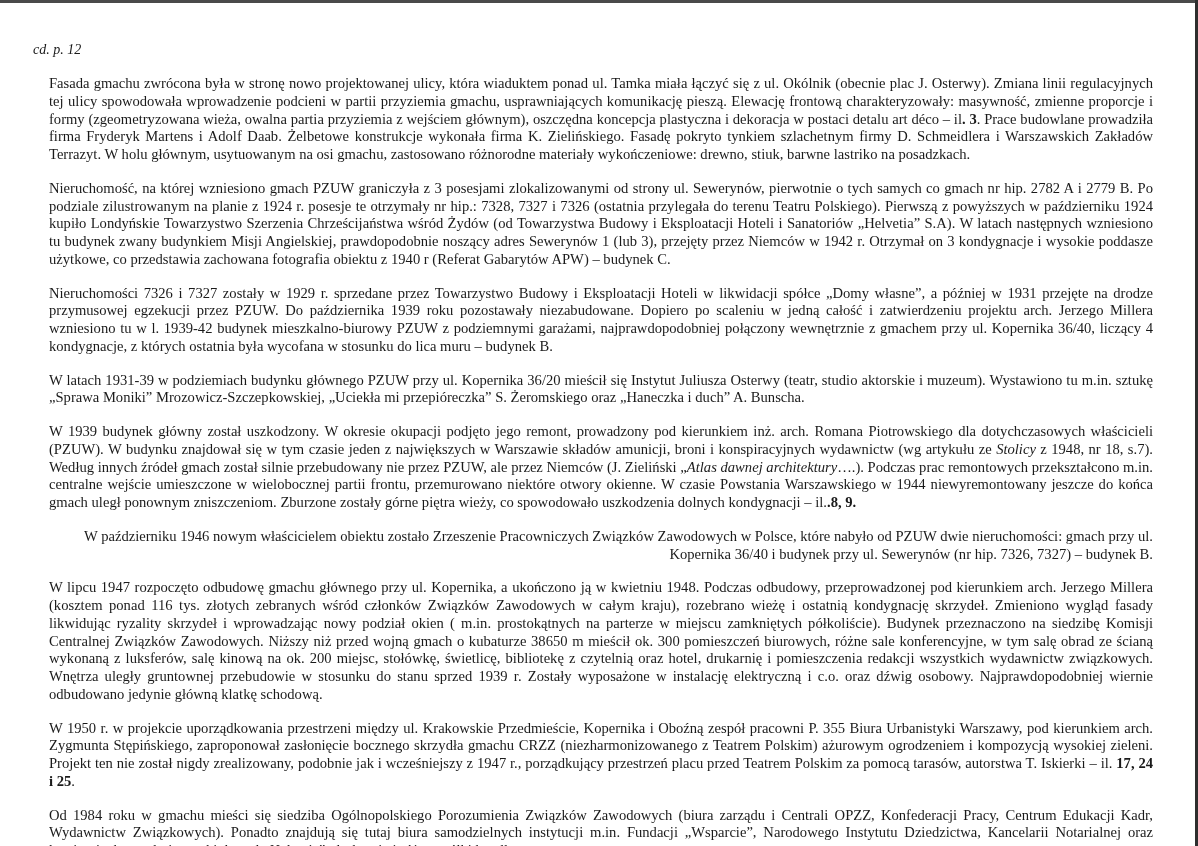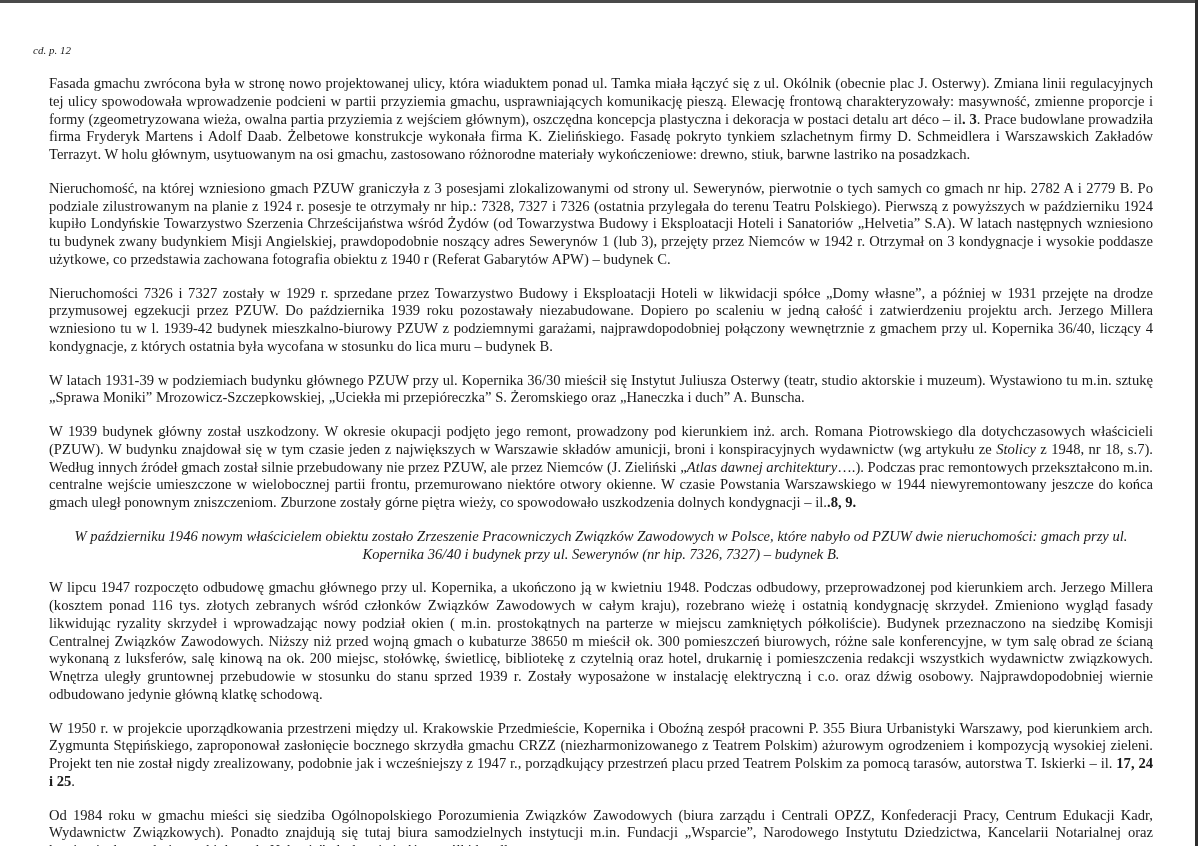--- a/index.html
+++ b/index.html
@@ -16,38 +16,38 @@
     }
     .scan-right {
       position: absolute; right: 0; top: 0; width: 3px; height: 846px;
       background: #2e2e2e;
     }
     .page {
       position: absolute; left: 33px; top: 41px; width: 1136px;
       font-size: 14.6px; line-height: 17.75px;
     }
     .header {
-      font-style: italic; font-size: 11px; margin: 0 0 0 0; line-height: 18px;
+      font-style: italic; font-size: 14px; margin: 0 0 0 0; line-height: 18px;
     }
     .para { margin: 16px; text-align: justify; }
-    .para.left { text-align: center; font-style: italic; }
+    .para.left { text-align: right; }
     b { font-weight: bold; }
     i { }
   </style>
 </head>
 <body>
 
 <div class="scan-top"></div>
 <div class="scan-right"></div>
 
 <div class="page">
   <div class="header">cd. p. 12</div>
 
   <p class="para"><span>Fasada gmachu zwrócona była w stronę nowo projektowanej ulicy, która wiaduktem ponad ul. Tamka miała łączyć się z ul. Okólnik (obecnie plac J. Osterwy). Zmiana linii regulacyjnych tej ulicy spowodowała wprowadzenie podcieni w partii przyziemia gmachu, usprawniających komunikację pieszą. Elewację frontową charakteryzowały: masywność, zmienne proporcje i formy (zgeometryzowana wieża, owalna partia przyziemia z wejściem głównym), oszczędna koncepcja plastyczna i dekoracja w postaci detalu art déco – il</span><b>. 3</b><span>.  Prace budowlane prowadziła firma Fryderyk Martens i Adolf Daab. Żelbetowe konstrukcje wykonała firma K. Zielińskiego. Fasadę pokryto tynkiem szlachetnym firmy D. Schmeidlera i Warszawskich Zakładów Terrazyt. W holu głównym, usytuowanym na osi gmachu, zastosowano różnorodne materiały wykończeniowe: drewno, stiuk, barwne lastriko na posadzkach.</span></p>
   <p class="para"><span>Nieruchomość, na której wzniesiono gmach PZUW graniczyła z 3 posesjami zlokalizowanymi od strony ul. Sewerynów, pierwotnie o tych samych co gmach nr hip. 2782 A i 2779 B. Po podziale zilustrowanym na planie z 1924 r. posesje te otrzymały nr hip.: 7328, 7327 i 7326 (ostatnia przylegała do terenu Teatru Polskiego). Pierwszą z powyższych w październiku 1924 kupiło Londyńskie Towarzystwo Szerzenia Chrześcijaństwa wśród Żydów (od Towarzystwa Budowy i Eksploatacji Hoteli i Sanatoriów „Helvetia” S.A). W latach następnych wzniesiono tu budynek zwany budynkiem Misji Angielskiej, prawdopodobnie noszący adres Sewerynów 1 (lub 3), przejęty przez Niemców w 1942 r. Otrzymał on 3 kondygnacje i wysokie poddasze użytkowe, co przedstawia zachowana fotografia obiektu z 1940 r (Referat Gabarytów APW) – budynek C.</span></p>
   <p class="para"><span>Nieruchomości 7326 i 7327 zostały w 1929 r. sprzedane przez Towarzystwo Budowy i Eksploatacji Hoteli w likwidacji spółce „Domy własne”, a później w 1931 przejęte na drodze przymusowej egzekucji przez PZUW. Do października 1939 roku pozostawały niezabudowane. Dopiero po scaleniu w jedną całość i zatwierdzeniu projektu arch. Jerzego Millera wzniesiono tu w l. 1939-42 budynek mieszkalno-biurowy PZUW z podziemnymi garażami, najprawdopodobniej połączony wewnętrznie z gmachem przy ul. Kopernika 36/40, liczący 4 kondygnacje, z których ostatnia była wycofana w stosunku do lica muru – budynek B.</span></p>
-  <p class="para"><span>W latach 1931-39 w podziemiach budynku głównego PZUW  przy ul. Kopernika 36/30 mieścił się Instytut Juliusza Osterwy (teatr, studio aktorskie i muzeum). Wystawiono tu m.in. sztukę „Sprawa Moniki” Mrozowicz-Szczepkowskiej, „Uciekła mi przepióreczka” S. Żeromskiego oraz „Haneczka i duch” A. Bunscha.</span></p>
+  <p class="para"><span>W latach 1931-39 w podziemiach budynku głównego PZUW  przy ul. Kopernika 36/20 mieścił się Instytut Juliusza Osterwy (teatr, studio aktorskie i muzeum). Wystawiono tu m.in. sztukę „Sprawa Moniki” Mrozowicz-Szczepkowskiej, „Uciekła mi przepióreczka” S. Żeromskiego oraz „Haneczka i duch” A. Bunscha.</span></p>
   <p class="para"><span>W 1939 budynek główny został uszkodzony. W okresie okupacji podjęto jego remont, prowadzony pod kierunkiem inż. arch. Romana Piotrowskiego dla dotychczasowych właścicieli (PZUW). W budynku znajdował się w tym czasie jeden z największych w Warszawie składów amunicji, broni i konspiracyjnych wydawnictw (wg artykułu ze </span><i>Stolicy</i><span> z 1948, nr 18, s.7). Według innych źródeł gmach został silnie przebudowany nie przez PZUW, ale przez Niemców (J. Zieliński „</span><i>Atlas dawnej architektury</i><span>….).  Podczas prac remontowych przekształcono m.in. centralne wejście umieszczone w wielobocznej partii frontu, przemurowano niektóre otwory okienne. W czasie Powstania Warszawskiego w 1944 niewyremontowany jeszcze do końca gmach uległ ponownym zniszczeniom. Zburzone zostały górne piętra wieży, co spowodowało uszkodzenia dolnych kondygnacji – il.</span><b>.8, 9.</b></p>
   <p class="para left"><span>W październiku 1946 nowym właścicielem obiektu zostało Zrzeszenie Pracowniczych Związków Zawodowych w Polsce, które nabyło od PZUW dwie nieruchomości: gmach przy ul. Kopernika 36/40 i  budynek przy ul. Sewerynów (nr hip. 7326, 7327) – budynek B.</span></p>
   <p class="para"><span>W  lipcu 1947 rozpoczęto odbudowę gmachu głównego przy ul. Kopernika, a ukończono ją w kwietniu 1948. Podczas odbudowy, przeprowadzonej pod kierunkiem arch. Jerzego Millera (kosztem ponad 116 tys. złotych zebranych wśród członków Związków Zawodowych w całym kraju), rozebrano wieżę i ostatnią kondygnację skrzydeł. Zmieniono wygląd fasady likwidując ryzality skrzydeł i wprowadzając nowy podział okien ( m.in. prostokątnych na parterze w miejscu zamkniętych półkoliście). Budynek przeznaczono na siedzibę Komisji Centralnej Związków Zawodowych.  Niższy niż przed wojną gmach o kubaturze 38650 m mieścił ok. 300 pomieszczeń biurowych, różne sale konferencyjne, w tym salę obrad ze ścianą wykonaną z luksferów, salę kinową na ok. 200 miejsc, stołówkę, świetlicę, bibliotekę z czytelnią oraz hotel, drukarnię i pomieszczenia redakcji wszystkich wydawnictw związkowych. Wnętrza uległy gruntownej przebudowie w stosunku do stanu sprzed 1939 r. Zostały wyposażone w instalację elektryczną i c.o. oraz dźwig osobowy. Najprawdopodobniej wiernie odbudowano jedynie główną klatkę schodową.</span></p>
   <p class="para"><span>W 1950 r. w projekcie uporządkowania przestrzeni między ul. Krakowskie Przedmieście, Kopernika i Oboźną zespół pracowni P. 355 Biura Urbanistyki Warszawy, pod kierunkiem arch. Zygmunta Stępińskiego, zaproponował zasłonięcie bocznego skrzydła gmachu CRZZ (niezharmonizowanego z Teatrem Polskim) ażurowym ogrodzeniem i kompozycją wysokiej zieleni. Projekt ten nie został nigdy zrealizowany, podobnie jak i wcześniejszy z 1947 r., porządkujący przestrzeń placu przed Teatrem Polskim za pomocą tarasów, autorstwa T. Iskierki – il. </span><b>17, 24 i 25</b><span>.</span></p>
   <p class="para"><span>Od 1984 roku w gmachu mieści się siedziba Ogólnopolskiego Porozumienia Związków Zawodowych (biura zarządu i Centrali OPZZ, Konfederacji Pracy, Centrum Edukacji Kadr, Wydawnictw Związkowych). Ponadto znajdują się tutaj biura samodzielnych instytucji m.in. Fundacji „Wsparcie”, Narodowego Instytutu Dziedzictwa, Kancelarii Notarialnej oraz kawiarnia, bar, galeria sztuki, hostel „Helvetia”, drukarnia i różne spółki handlowe.</span></p>
 </div>
 
 </body></html>

